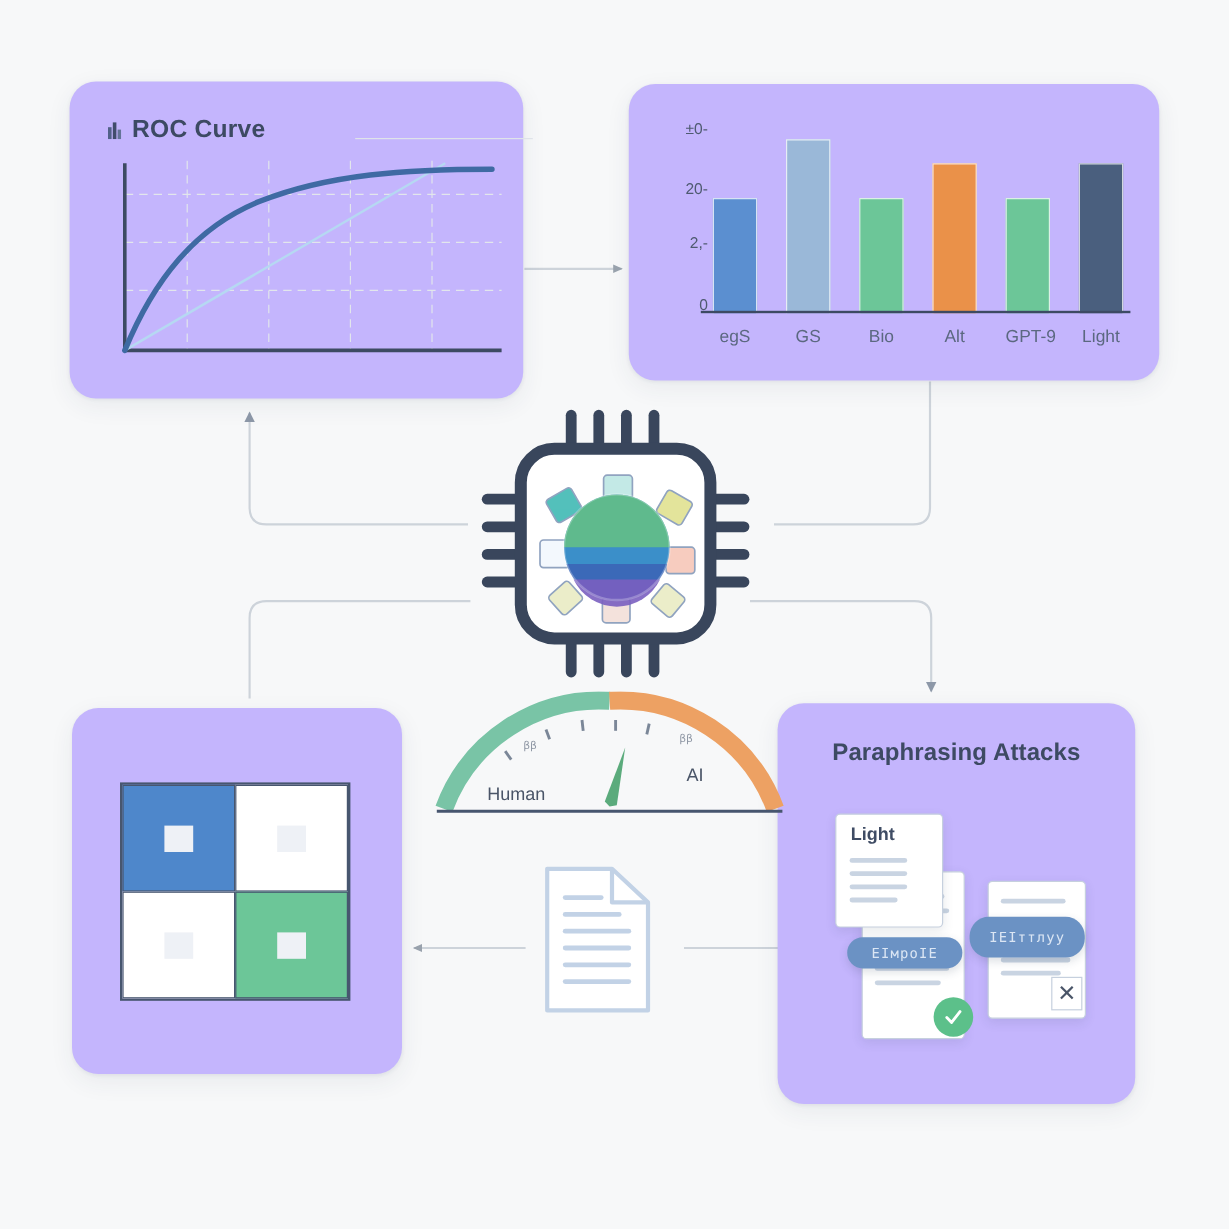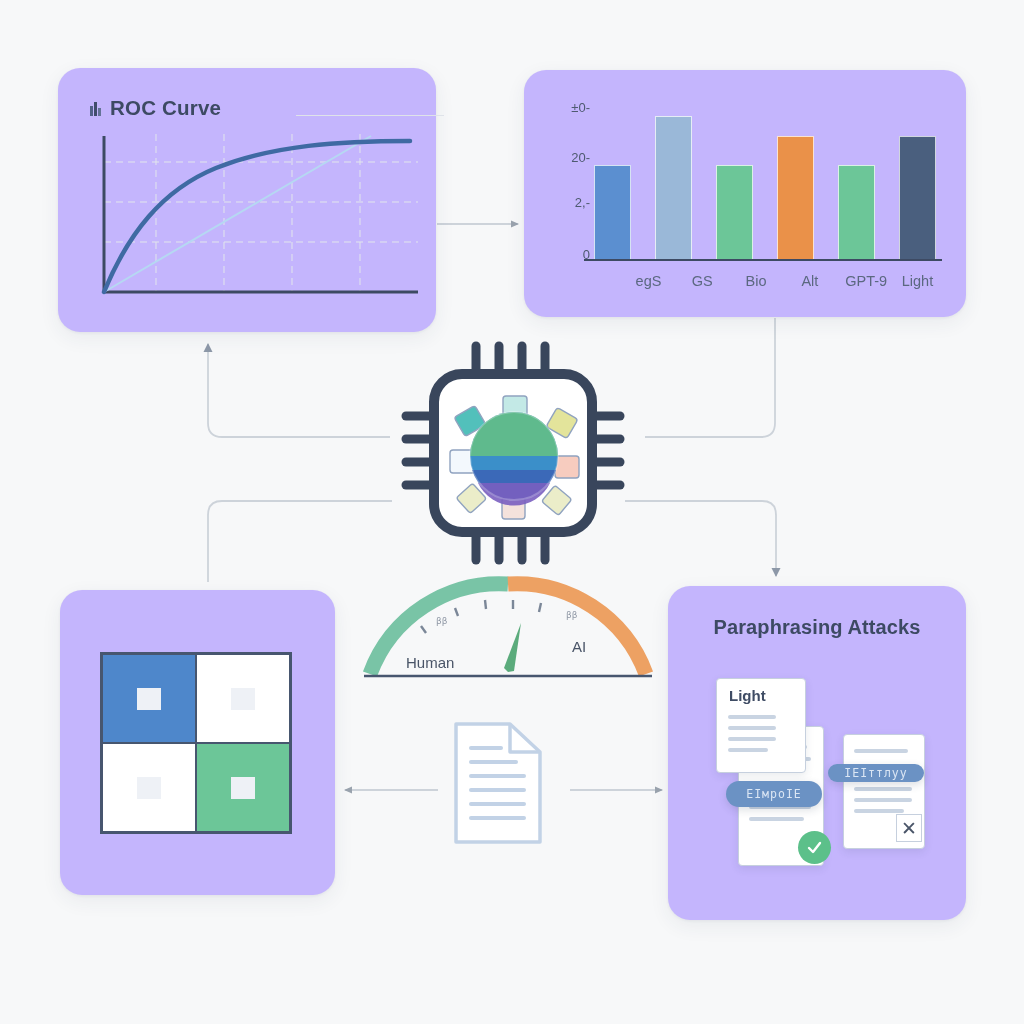--- a/index.html
+++ b/index.html
@@ -51,21 +51,21 @@
     position: absolute; left: 56px; right: 16px; bottom: 36px; top: 10px;
     display: flex; align-items: flex-end; justify-content: space-between;
   }
   .bar { width: 37px; border: 1px solid rgba(255,255,255,.75); border-bottom: none; }
   .axis-x {
     position: absolute; left: 46px; right: 10px; bottom: 36px;
     height: 2px; background: #3d4a63;
   }
   .xlabs {
     position: absolute; left: 56px; right: 16px; bottom: 8px;
-    display: flex; justify-content: space-between; margin-left: 36px;
+    display: flex; justify-content: space-between;
   }
   .xlab {
     width: 37px; text-align: center; font-size: 14.5px; color: #5b6880;
     white-space: nowrap;
   }
 
   
   #chip { position: absolute; left: 398px; top: 338px; width: 232px; height: 230px; z-index: 3; }
 
   
@@ -86,21 +86,21 @@
   .cm-cell {
     position: relative; border: 1px solid #47566f; display: flex;
     align-items: center; justify-content: center;
   }
   .cm-dot { width: 24px; height: 22px; background: #eef1f6; }
 
   
   #doc-center { position: absolute; left: 448px; top: 718px; width: 100px; height: 130px; z-index: 3; }
 
   
-  #para-card { left: 668px; top: 586px; width: 298px; height: 334px; padding-left: 20px; }
+  #para-card { left: 648px; top: 586px; width: 298px; height: 334px; padding-left: 20px; }
   .para-title {
     position: absolute; left: 0; right: 0; top: 30px; text-align: center;
     font-size: 20px; font-weight: 700; color: #3d4a63; letter-spacing: .1px;
   }
   .pdoc {
     position: absolute; background: #fff; border: 1.5px solid #c6d0de;
     border-radius: 4px; box-shadow: 0 3px 9px rgba(40,55,80,.10);
   }
   .pdoc-t {
     position: absolute; left: 12px; top: 8px; font-size: 15px;
@@ -334,17 +334,17 @@
       </svg>
     </div>
 
     <div class="pdoc" style="left:175px; top:148px; width:82px; height:115px;">
       <span class="pline" style="left:10px; top:14px; width:54px;"></span>
       <span class="pline" style="left:10px; top:52px; width:58px;"></span>
       <span class="pline" style="left:10px; top:63px; width:58px;"></span>
       <span class="pline" style="left:10px; top:74px; width:50px;"></span>
     </div>
 
-    <div class="pill" style="left:160px; top:178px; width:96px; height:18px;">ΙΕΙттлуу</div>
+    <div class="pill" style="left:160px; top:178px; width:96px; height:34px;">ΙΕΙттлуу</div>
     <div class="x-box" style="left:228px; top:228px;">✕</div>
   </div>
 
 </div>
 
 </body></html>

